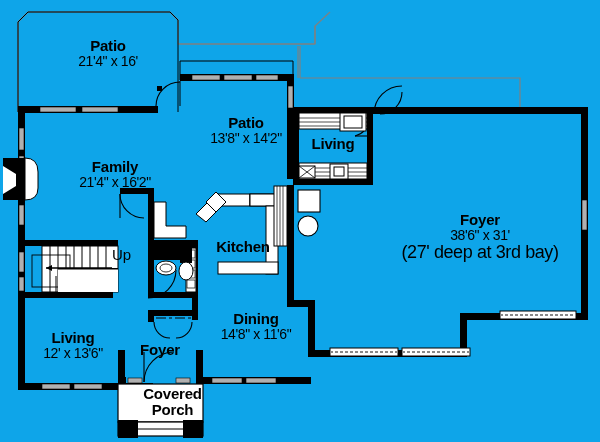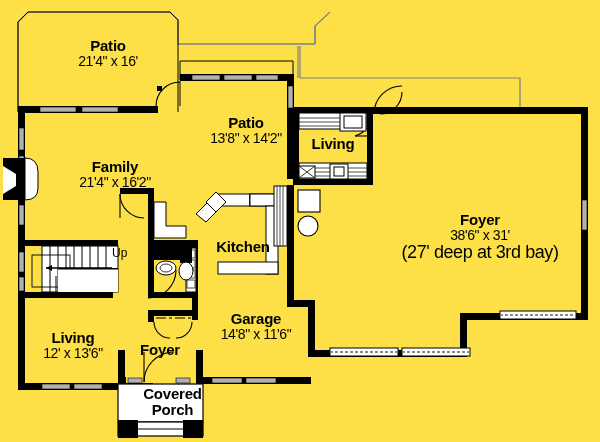--- a/index.html
+++ b/index.html
@@ -1,40 +1,40 @@
 <!DOCTYPE html>
 <html><head>
 <meta charset="utf-8">
 <style>
   html,body{margin:0;padding:0;background:#ffffff;}
   body{font-family:"Liberation Sans", sans-serif;}
   #plan{
     position:relative;
     width:600px;height:442px;
-    background:#fde047;
+    background:#0ea5e9;
     overflow:hidden;
   }
   #plan svg{position:absolute;left:0;top:0;}
   .lbl{
     position:absolute;
     text-align:center;
     color:#000;
     line-height:1.08;
     white-space:nowrap;
     pointer-events:none;
   }
   .lbl .nm{font-weight:bold;font-size:15px;letter-spacing:-0.2px;}
   .lbl .dm{font-weight:normal;font-size:14px;letter-spacing:-0.4px;}
   .lbl.two .nm{display:block;}
   .lbl.two .dm{display:block;}
   .lbl .dm2{font-weight:normal;font-size:18px;letter-spacing:-0.4px;display:block;}
   .lbl.porch .nm{font-size:15px;display:block;}
   .lbl.small .nm{font-size:15px;}
   .up{
-    position:absolute;font-size:12px;color:#000;font-weight:normal;
+    position:absolute;font-size:15px;color:#000;font-weight:normal;
   }
 </style>
 </head>
 <body>
 
 <div id="plan">
 
 <svg width="600" height="442" viewBox="0 0 600 442">
 
   <g fill="none" stroke="#808080" stroke-width="1.2">
@@ -333,21 +333,21 @@
 <div class="lbl two" style="left:18px;top:330px;width:110px;">
   <span class="nm">Living</span>
   <span class="dm">12' x 13'6"</span>
 </div>
 
 <div class="lbl small" style="left:122px;top:341px;width:76px;">
   <span class="nm">Foyer</span>
 </div>
 
 <div class="lbl two" style="left:198px;top:311px;width:116px;">
-  <span class="nm">Garage</span>
+  <span class="nm">Dining</span>
   <span class="dm">14'8" x 11'6"</span>
 </div>
 
 <div class="lbl porch two" style="left:118px;top:386px;width:109px;">
   <span class="nm">Covered</span>
   <span class="nm">Porch</span>
 </div>
 
 <div class="up" style="left:112px;top:246px;">Up</div>
 

